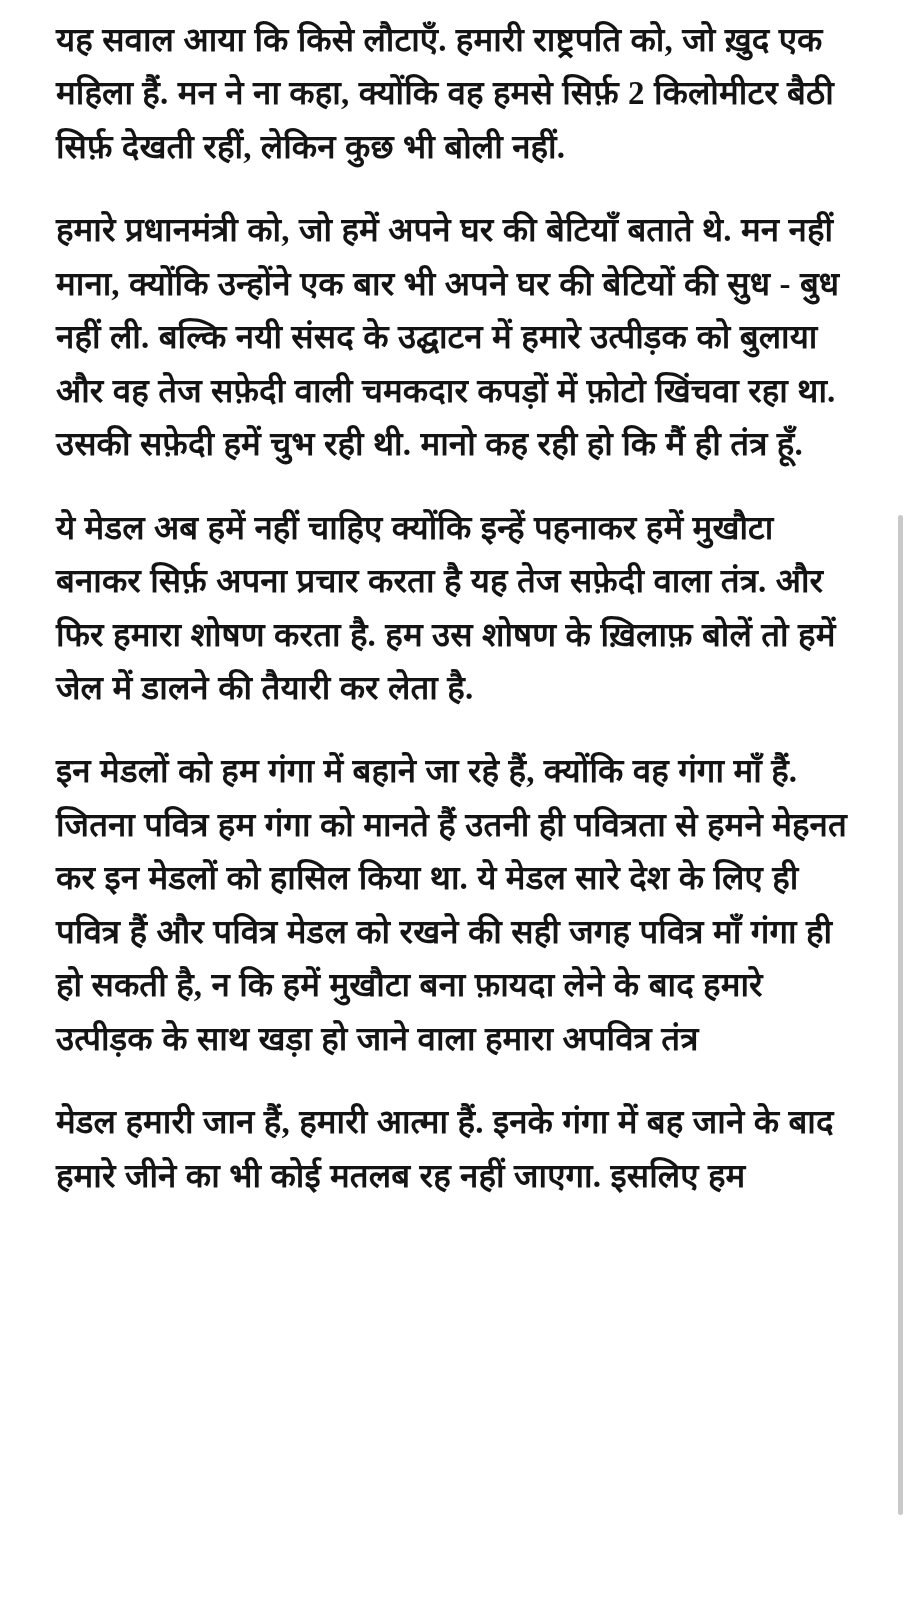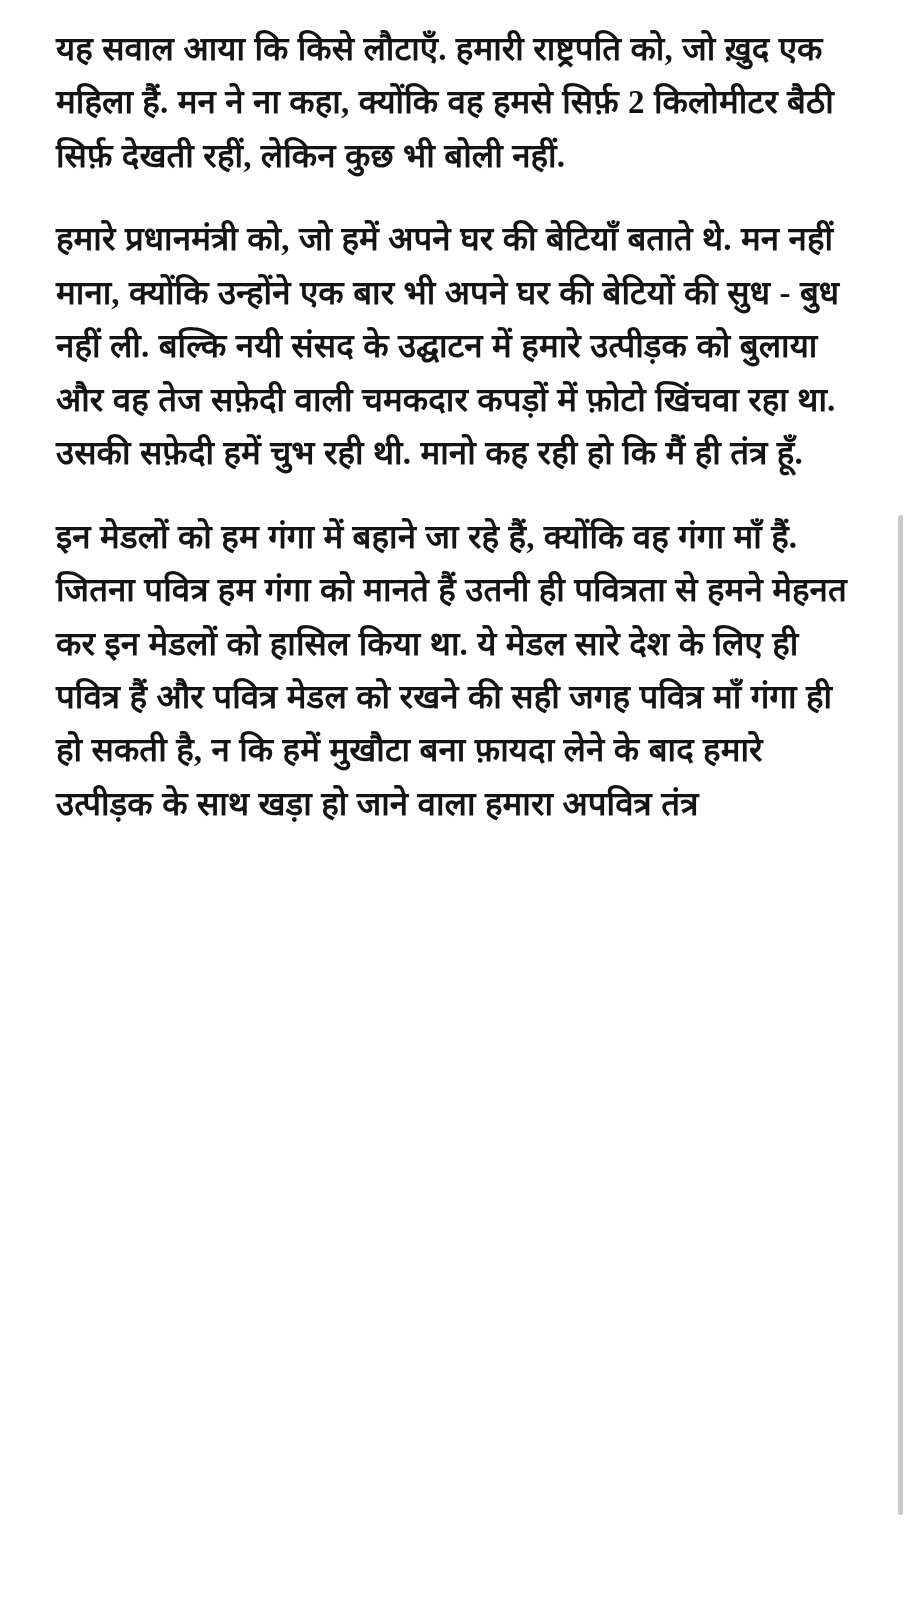--- a/index.html
+++ b/index.html
@@ -14,21 +14,21 @@
     font-family: "Liberation Serif", "DejaVu Serif", serif;
     color: #1a1a1a;
     position: relative;
     overflow: hidden;
   }
 
   .page {
     box-sizing: border-box;
     width: 906px;
     min-height: 1600px;
-    padding: 23px 52px 24px 56px;
+    padding: 14px 52px 24px 56px;
     background: #ffffff;
     position: relative;
   }
 
   .doc-body {
     font-size: 33px;
     line-height: 1.62;
     letter-spacing: 0.1px;
     color: #141414;
     font-weight: 600;
@@ -56,18 +56,20 @@
   }
 </style>
 </head>
 <body>
 
 <div class="page">
 
   <div class="doc-body">
     <p class="para">यह सवाल आया कि किसे लौटाएँ. हमारी राष्ट्रपति को, जो ख़ुद एक महिला हैं. मन ने ना कहा, क्योंकि वह हमसे सिर्फ़ 2 किलोमीटर बैठी सिर्फ़ देखती रहीं, लेकिन कुछ भी बोली नहीं.</p>
     <p class="para">हमारे प्रधानमंत्री को, जो हमें अपने घर की बेटियाँ बताते थे. मन नहीं माना, क्योंकि उन्होंने एक बार भी अपने घर की बेटियों की सुध - बुध नहीं ली. बल्कि नयी संसद के उद्घाटन में हमारे उत्पीड़क को बुलाया और वह तेज सफ़ेदी वाली चमकदार कपड़ों में फ़ोटो खिंचवा रहा था. उसकी सफ़ेदी हमें चुभ रही थी. मानो कह रही हो कि मैं ही तंत्र हूँ.</p>
+    <p class="para">ये मेडल अब हमें नहीं चाहिए क्योंकि इन्हें पहनाकर हमें मुखौटा बनाकर सिर्फ़ अपना प्रचार करता है यह तेज सफ़ेदी वाला तंत्र. और फिर हमारा शोषण करता है. हम उस शोषण के ख़िलाफ़ बोलें तो हमें जेल में डालने की तैयारी कर लेता है.</p>
     <p class="para">इन मेडलों को हम गंगा में बहाने जा रहे हैं, क्योंकि वह गंगा माँ हैं. जितना पवित्र हम गंगा को मानते हैं उतनी ही पवित्रता से हमने मेहनत कर इन मेडलों को हासिल किया था. ये मेडल सारे देश के लिए ही पवित्र हैं और पवित्र मेडल को रखने की सही जगह पवित्र माँ गंगा ही हो सकती है, न कि हमें मुखौटा बना फ़ायदा लेने के बाद हमारे उत्पीड़क के साथ खड़ा हो जाने वाला हमारा अपवित्र तंत्र</p>
+    <p class="para">मेडल हमारी जान हैं, हमारी आत्मा हैं. इनके गंगा में बह जाने के बाद हमारे जीने का भी कोई मतलब रह नहीं जाएगा. इसलिए हम</p>
   </div>
 
   <div class="scroll-indicator"></div>
 
 </div>
 
 </body></html>

